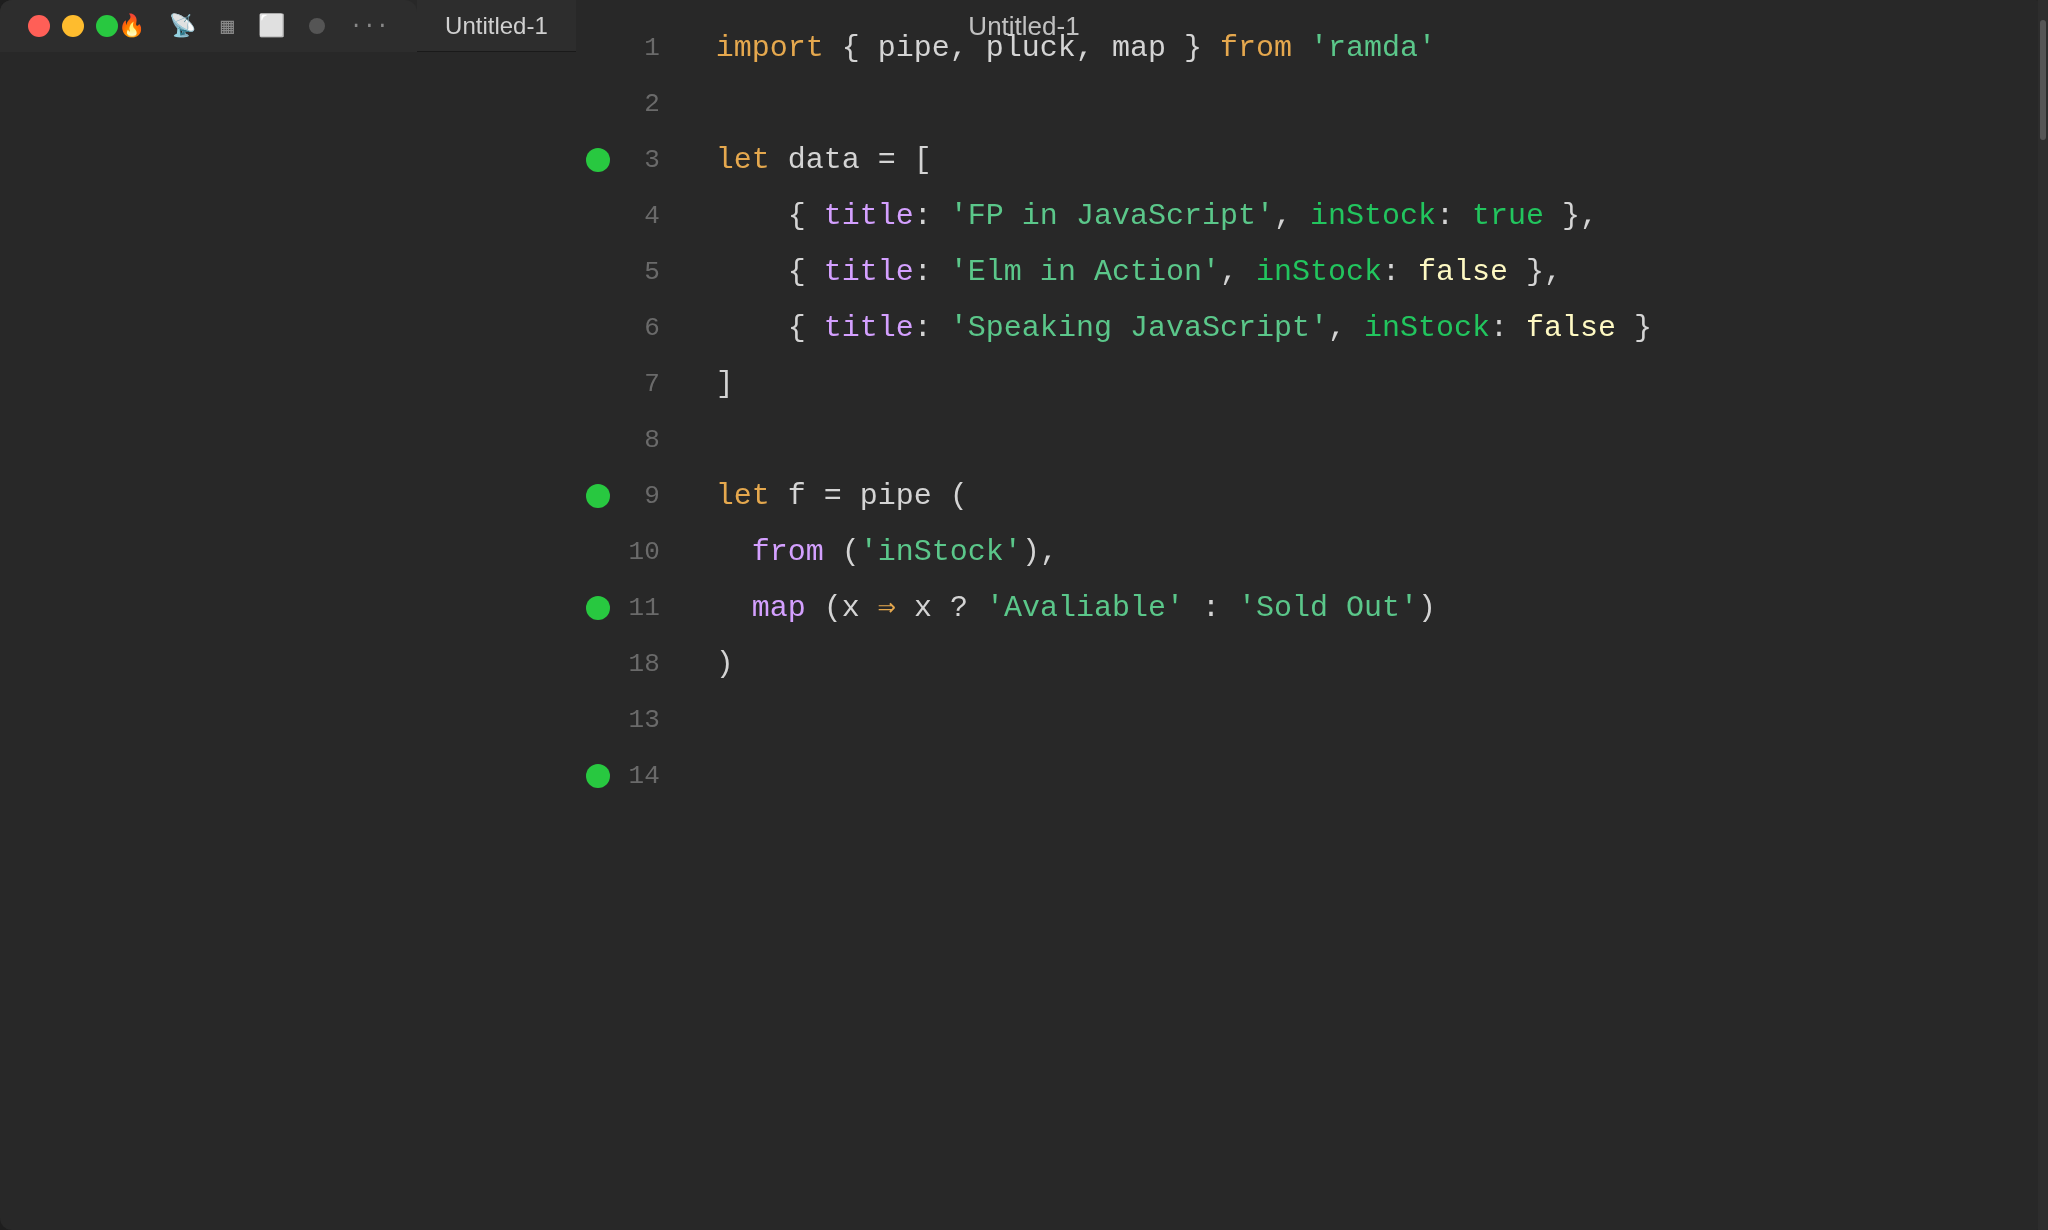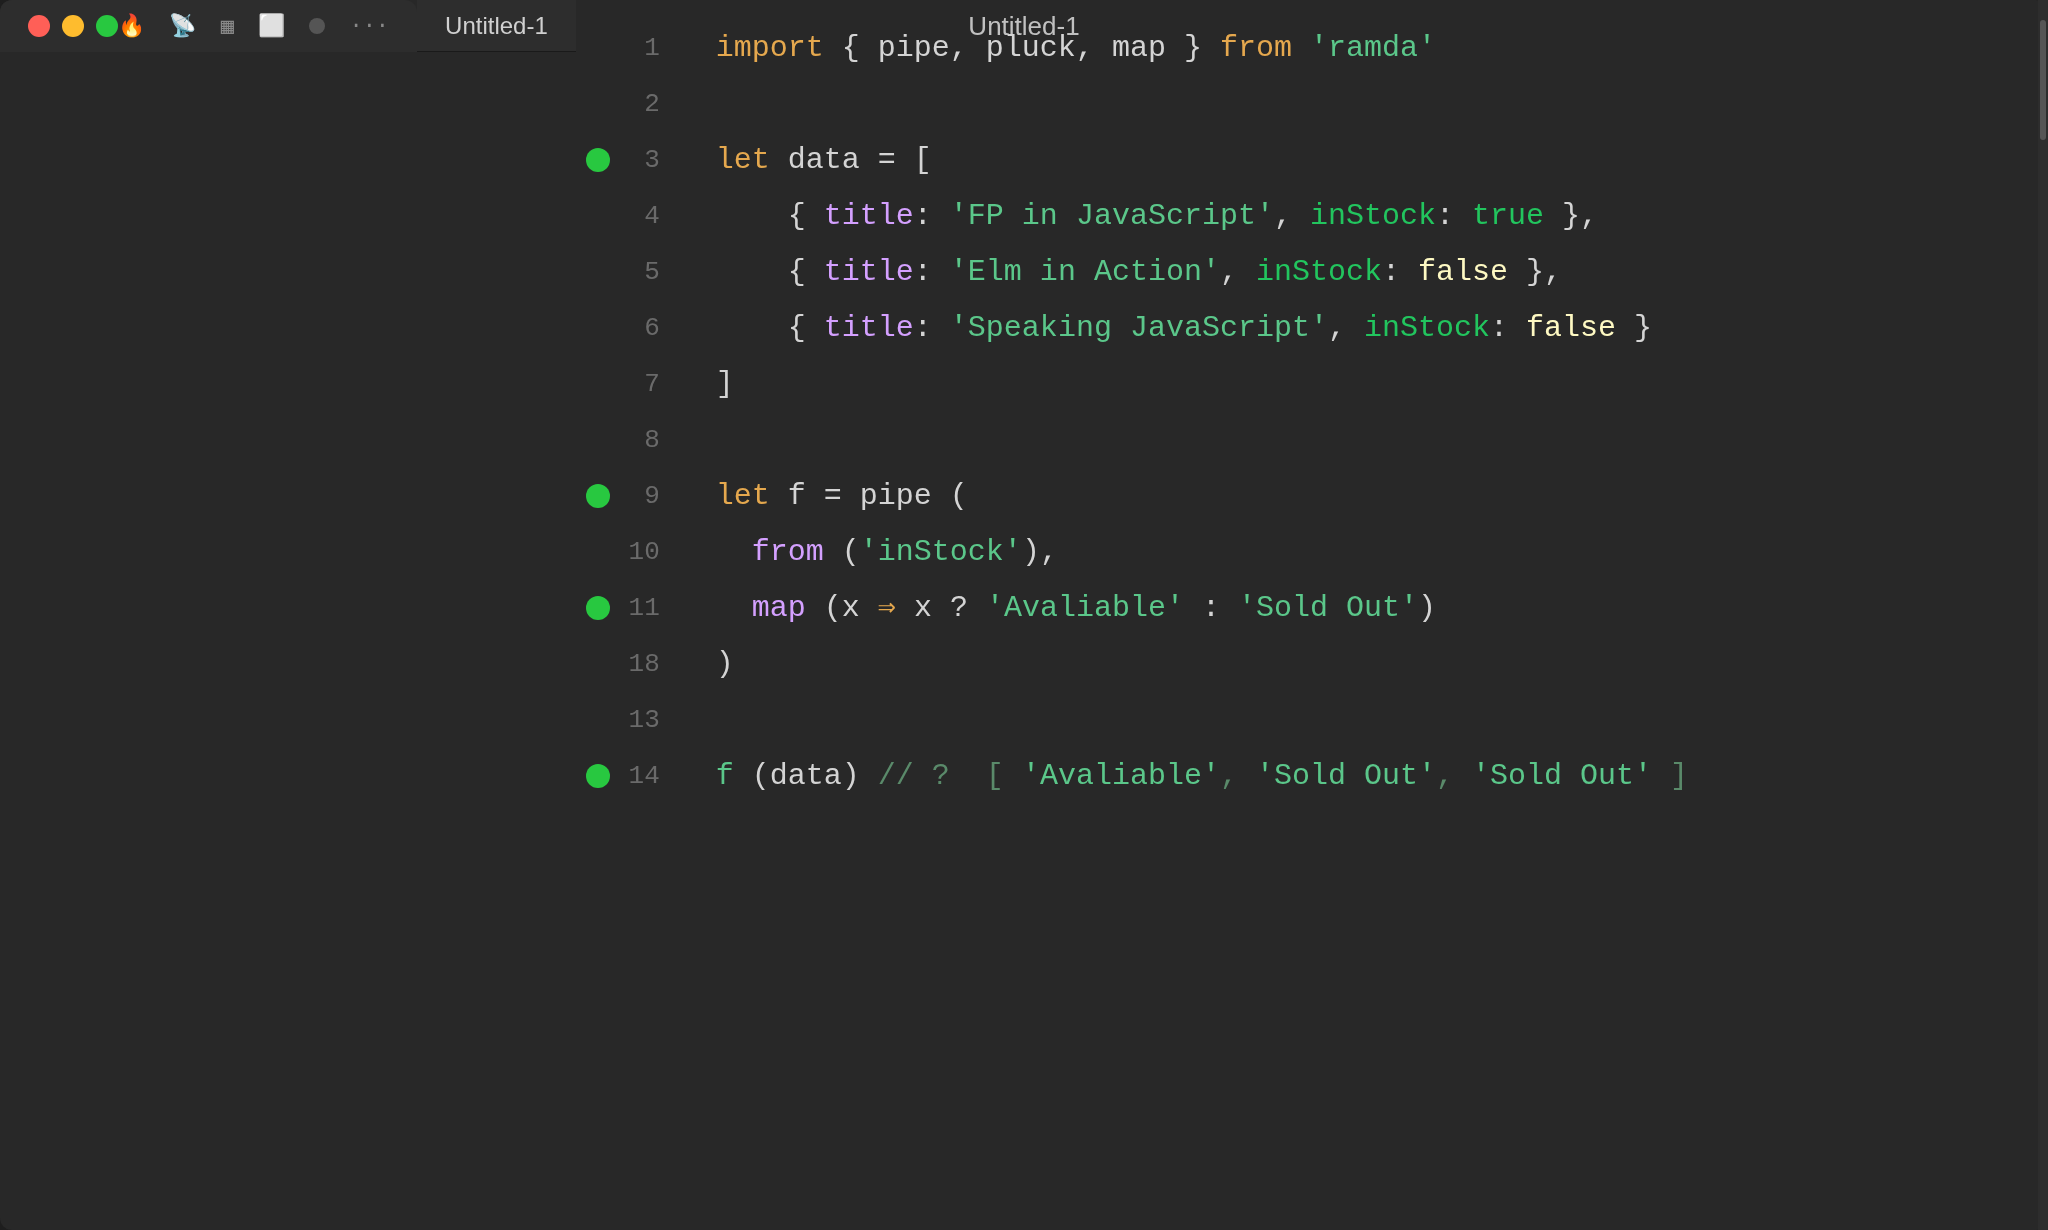--- a/index.html
+++ b/index.html
@@ -317,21 +317,20 @@
           <span class="line-number">13</span>
         </div>
         <div class="line-content"></div>
       </div>
 
       <div class="code-line">
         <div class="gutter">
           <div class="breakpoint"></div>
           <span class="line-number">14</span>
         </div>
-        <div class="line-content"><span class="c-f-call">f</span><span class="c-default"> (data) </span><span class="c-comment">// ?  [ </span><span class="c-comment-val">'Avaliable'</span><span class="c-comment">, </span><span class="c-comment-val">'Sold Out'</span><span class="c-comment">, </span><span class="c-comment-val">'Sold Out'</span><span class="c-comment"> ]</span></div>
       </div>
 
     </div>
 
     <div class="scrollbar">
       <div class="scrollbar-thumb"></div>
     </div>
   </div>
 </div>
 

